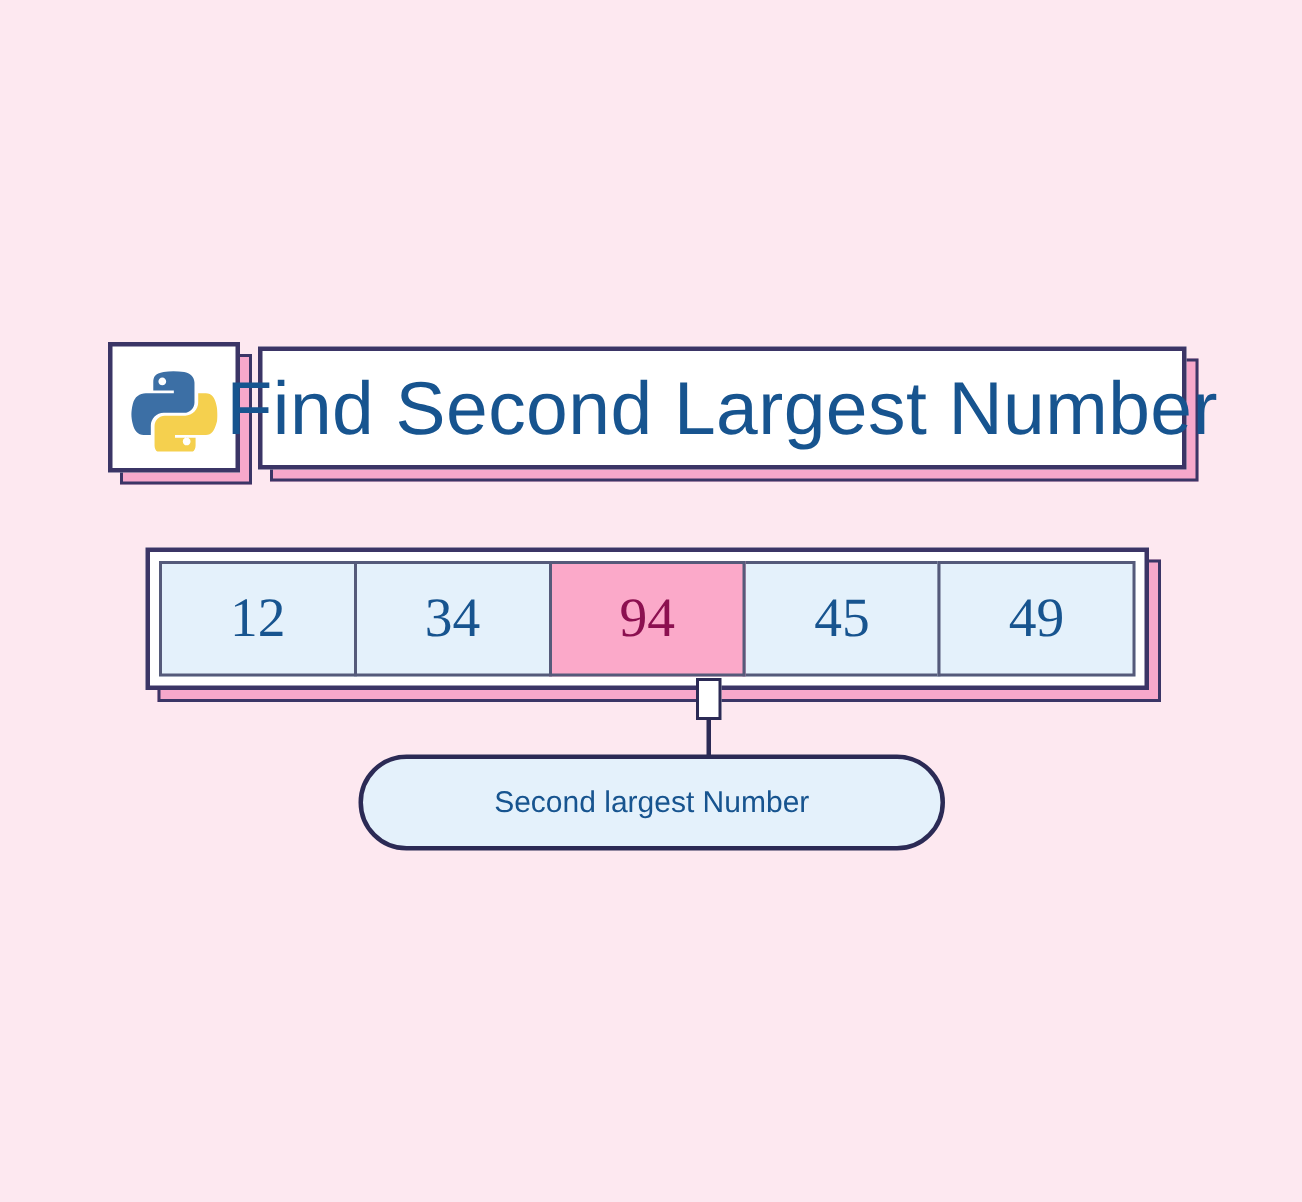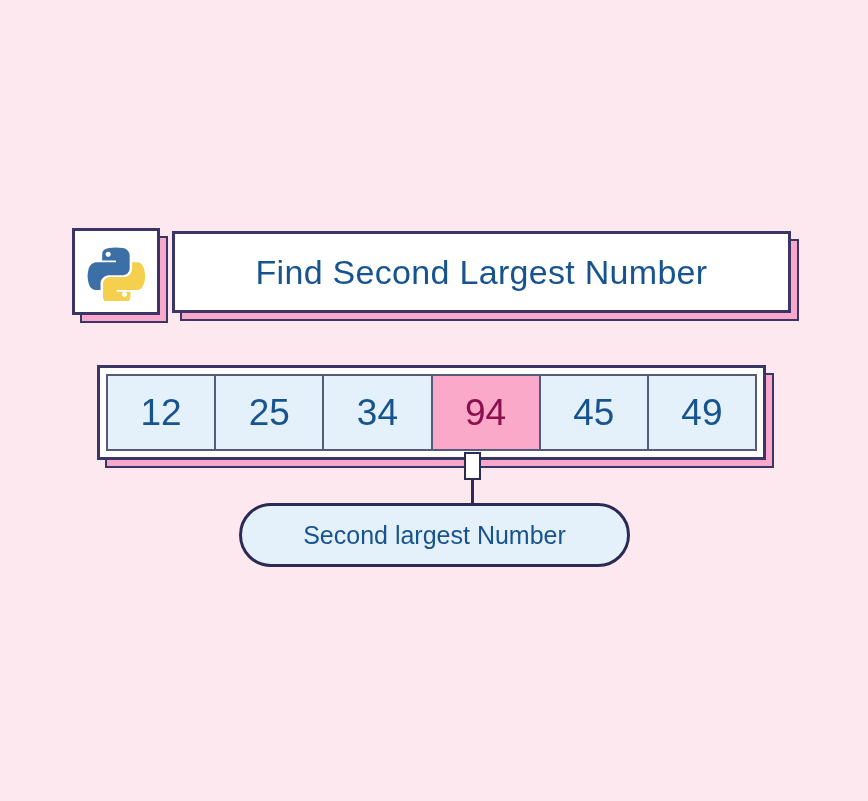--- a/index.html
+++ b/index.html
@@ -72,21 +72,21 @@
     left: 172px;
     top: 231px;
     width: 619px;
     height: 82px;
     display: flex;
     align-items: center;
     justify-content: center;
   }
   #title-text {
     color: #17548f;
-    font-size: 34px;
+    font-size: 50px;
     font-weight: 400;
     letter-spacing: 0.3px;
     white-space: nowrap;
     line-height: 1;
   }
 
   
   #array-shadow {
     left: 105px;
     top: 373px;
@@ -114,21 +114,21 @@
     flex: 1 1 0;
     background: #e4f1fb;
     border: 2px solid #555a7a;
     box-sizing: border-box;
     margin-right: -2px;
     display: flex;
     align-items: center;
     justify-content: center;
     font-size: 37px;
     color: #17548f;
-    font-family: Liberation Sans, sans-serif;
+    font-family: Liberation Serif, serif;
     line-height: 1;
     text-align: right;
   }
   .array-cell:last-child {
     margin-right: 0;
   }
   .array-cell.highlighted {
     background: #fba9c9;
     color: #8c1050;
     position: relative;
@@ -167,21 +167,21 @@
     background: #e4f1fb;
     border: 3px solid #2b2a55;
     border-radius: 32px;
     box-sizing: border-box;
     display: flex;
     align-items: center;
     justify-content: center;
   }
   #callout-text {
     color: #17548f;
-    font-size: 25px;
+    font-size: 20px;
     white-space: nowrap;
     line-height: 1;
   }
 </style>
 </head>
 <body>
 
 <div id="header-row">
 
   <div class="shadow-block" id="python-badge-shadow"></div>
@@ -194,21 +194,20 @@
 
   <div class="shadow-block" id="title-card-shadow"></div>
   <div class="card" id="title-card">
     <div id="title-text">Find Second Largest Number</div>
   </div>
 
   <div class="shadow-block" id="array-shadow"></div>
   <div id="array-container">
     <div id="array-cells">
       <div class="array-cell">12</div>
-      <div class="array-cell">25</div>
       <div class="array-cell">34</div>
       <div class="array-cell highlighted">94</div>
       <div class="array-cell">45</div>
       <div class="array-cell">49</div>
     </div>
   </div>
 
   <div id="connector-line"></div>
   <div id="connector-notch"></div>
 

